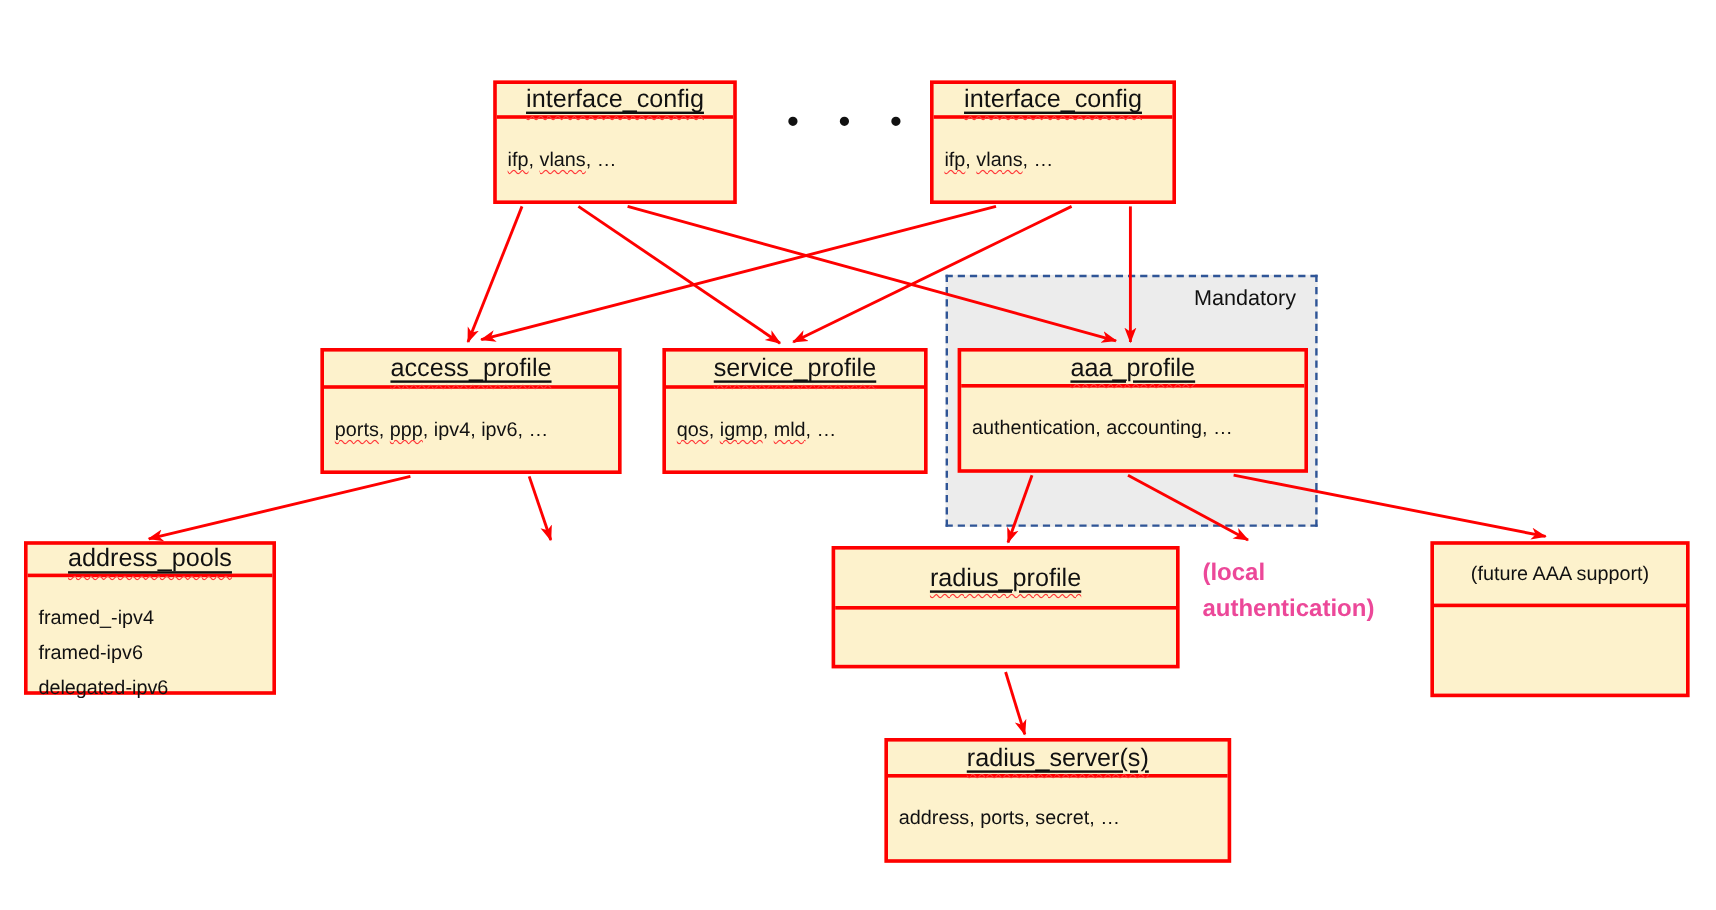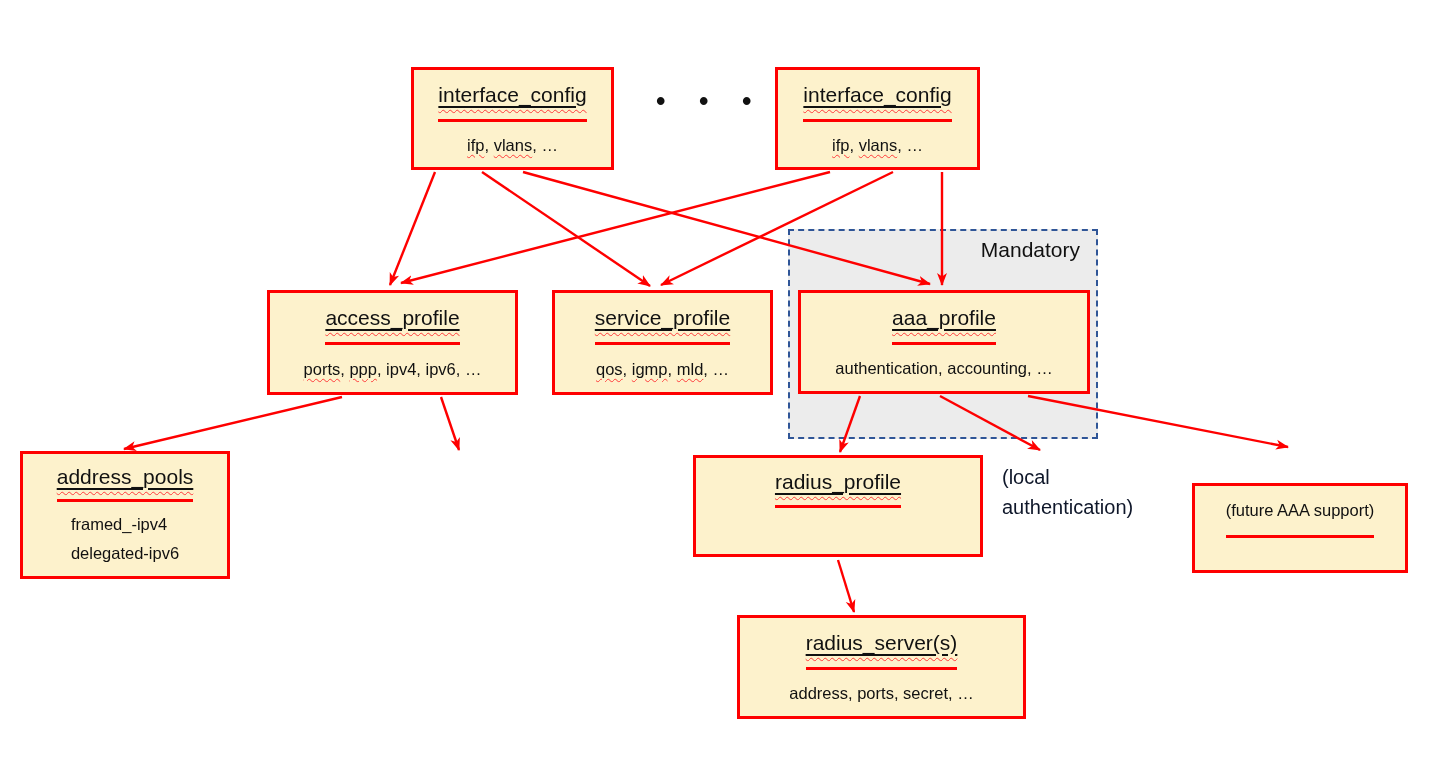--- a/index.html
+++ b/index.html
@@ -1,22 +1,22 @@
 <!DOCTYPE html>
 <html style="--box-fill: #FDF2CC; --box-border: #FE0000; --arrow: #FE0000; --squiggle: #FF3B3B; --mandatory-fill: #ECECEC; --mandatory-border: #2F5597; --text: #111111;"><head>
 <meta charset="utf-8">
 <style>
   html,body{margin:0;padding:0;background:#fff;}
   #canvas{position:relative;width:1430px;height:758px;background:#fff;overflow:hidden;
           font-family:"Liberation Sans",sans-serif;color:var(--text,#111);}
   .node{position:absolute;background:var(--box-fill,#fdf2cc);border:3px solid var(--box-border,#f00);
-        box-sizing:border-box;z-index:2;align-items:center;}
+        box-sizing:border-box;z-index:2;}
   .node .title{height:49px;border-bottom:3px solid var(--box-border,#f00);display:flex;
         align-items:center;justify-content:center;font-size:21px;box-sizing:content-box;}
-  .node .body{flex:1;padding:8px 9px;font-size:16.5px;display:flex;flex-direction:column;
+  .node .body{flex:1;padding:20px 9px;font-size:16.5px;display:flex;flex-direction:column;
         justify-content:center;}
   .node{display:flex;flex-direction:column;}
   .bline{line-height:28px;white-space:nowrap;}
   
   .tu{text-decoration-line:underline;text-decoration-style:solid;text-decoration-color:#111;
       text-decoration-thickness:1.5px;text-underline-offset:4px;}
   .tu > span{text-decoration-line:underline;text-decoration-style:wavy;
       text-decoration-color:var(--squiggle,#ff3b3b);text-decoration-thickness:1px;
       text-underline-offset:7px;}
   .tp{text-decoration:none;}
@@ -27,32 +27,32 @@
   
   #ifcL{left:411px;top:67px;width:203px;height:103px;} #ifcL .title{height:49px;}
   #ifcR{left:775px;top:67px;width:205px;height:103px;} #ifcR .title{height:49px;}
   #acc {left:267px;top:290px;width:251px;height:105px;}
   #svc {left:552px;top:290px;width:221px;height:105px;}
   #aaa {left:798px;top:290px;width:292px;height:104px;}
   #pools{left:20px;top:451px;width:210px;height:128px;}
   #pools .bline{line-height:29px;}
   #l2tp{left:325px;top:453px;width:310px;height:106px;}
   #rad {left:693px;top:455px;width:290px;height:102px;gap:28px;} #rad .title{height:47px;}
-  #fut {left:1192px;top:451px;width:216px;height:90px;margin-top:32px;}
+  #fut {left:1192px;top:451px;width:216px;height:130px;}
   #rsrv{left:737px;top:615px;width:289px;height:104px;}
   
   #mandatory{position:absolute;left:788px;top:229px;width:310px;height:210px;z-index:1;
       background:var(--mandatory-fill,#ececec);border:2px dashed var(--mandatory-border,#2f5597);
       box-sizing:border-box;}
-  #mandatory .mlabel{position:absolute;top:7px;right:16px;font-size:21px;color:#111;}
+  #mandatory .mlabel{position:absolute;top:7px;right:16px;font-size:18px;color:#111;}
   
   #dots{position:absolute;left:656px;top:86px;font-size:27px;font-weight:bold;color:#111;
       letter-spacing:13px;z-index:2;}
-  #localauth{position:absolute;left:1002px;top:462px;font-size:20px;font-weight:normal;
-      line-height:30px;color:#0f172a;z-index:2;}
+  #localauth{position:absolute;left:1002px;top:462px;font-size:20px;font-weight:bold;
+      line-height:30px;color:#ec4899;z-index:2;}
   
   #arrows{position:absolute;left:0;top:0;z-index:3;pointer-events:none;}
   #arrows line{stroke:var(--arrow,#f00);stroke-width:2.4;}
   #arrows .ah{fill:var(--arrow,#f00);}
 </style>
 </head>
 <body>
 
 <div id="canvas">
 
@@ -106,20 +106,21 @@
         <div class="bline"><span class="sq">qos</span><span>, </span><span class="sq">igmp</span><span>, </span><span class="sq">mld</span><span>, …</span></div>
       </div>
   </div>
 
   <div class="node" id="pools">
     <div class="title">
       <span class="tu"><span>address_pools</span></span>
     </div>
     <div class="body">
         <div class="bline"><span>framed_-ipv4</span></div>
+        <div class="bline"><span>framed-ipv6</span></div>
         <div class="bline"><span>delegated-ipv6</span></div>
       </div>
   </div>
 
 
   <div class="node" id="rad">
     <div class="title">
       <span class="tu"><span>radius_profile</span></span>
     </div>
   </div>

